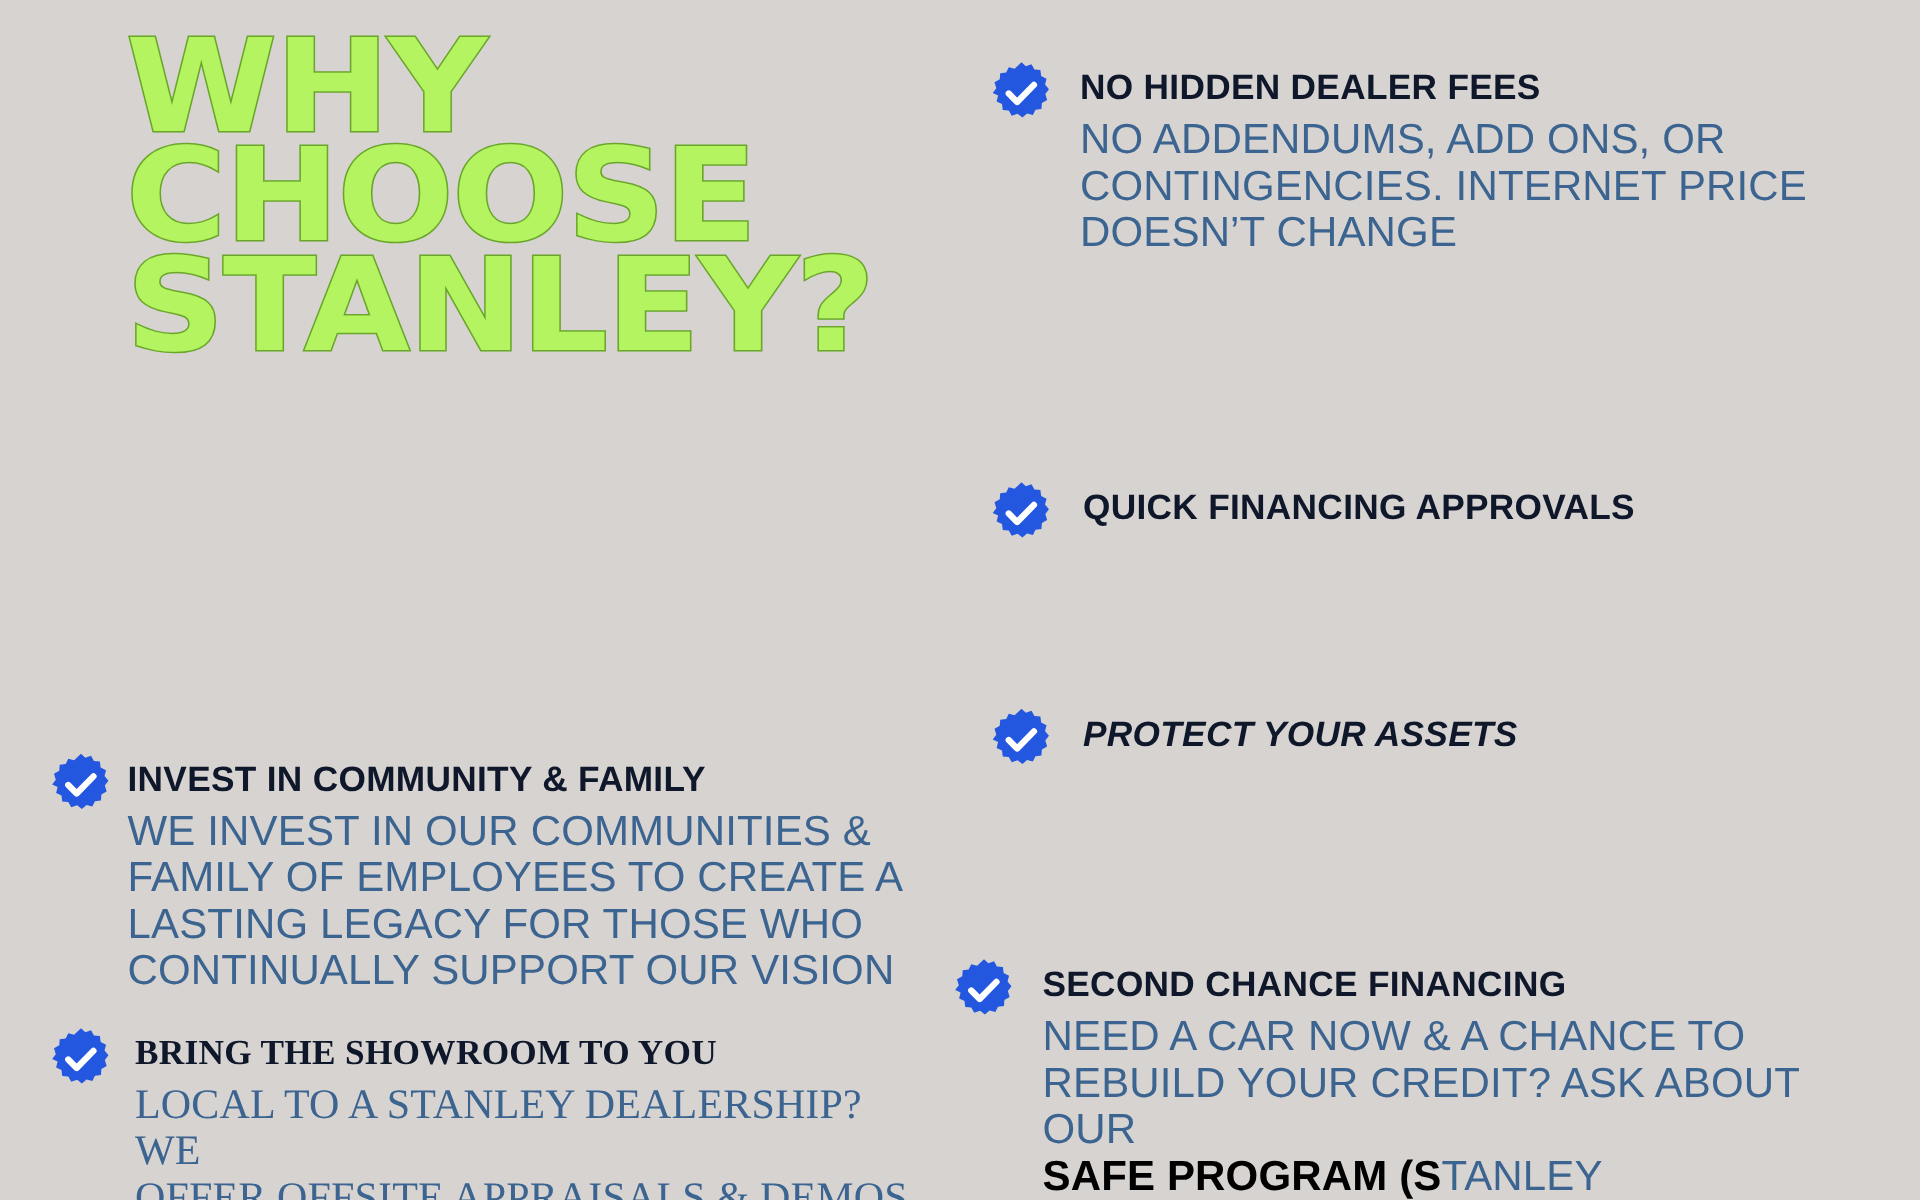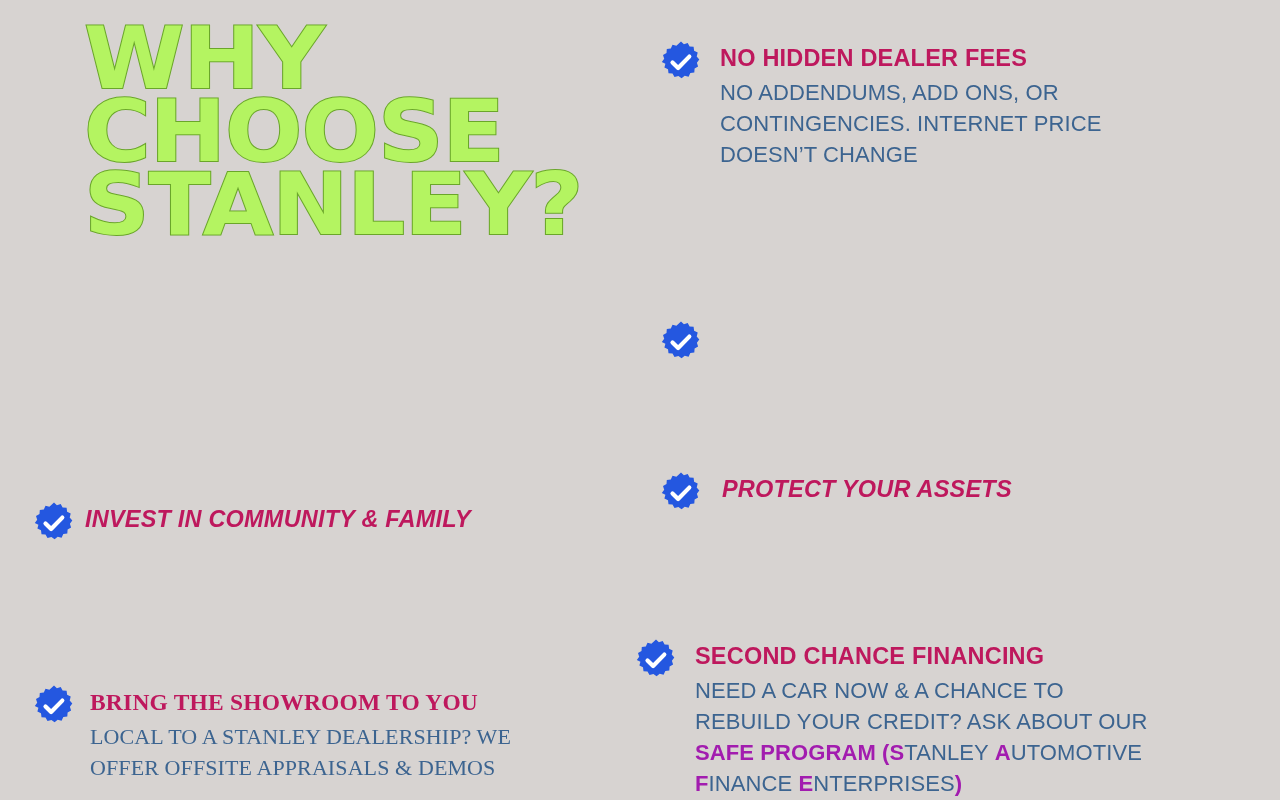--- a/index.html
+++ b/index.html
@@ -50,47 +50,47 @@
     top: 0;
     width: 44px;
     height: 44px;
   }
   .badge svg { display: block; width: 44px; height: 44px; }
 
   .item-body {
     margin-left: 0;
   }
   .item-title {
-    color: #be185d;
+    color: #0f172a;
     font-weight: 700;
     font-size: 23.5px;
     line-height: 37px;
     letter-spacing: 0.2px;
     text-transform: uppercase;
     margin: 0;
   }
   .item-text {
     color: #3c6490;
     font-weight: 400;
-    font-size: 22px;
+    font-size: 28px;
     line-height: 31px;
     letter-spacing: 0.1px;
     text-transform: uppercase;
     margin: 0;
     white-space: pre-line;
   }
-  .item-text .b { font-weight: 700; color: #a21caf; }
+  .item-text .b { font-weight: 700; color: #000000; }
 
   
   #item-get-the-full-story          { left: 32px; top: 318px; width: 580px; }
   #item-get-the-full-story .item-body   { padding-left: 58px; }
   #item-get-the-full-story .item-title  { margin-left: 0px; }
 
   #item-invest-in-community-family  { left: 32px; top: 501px; width: 580px; }
-  #item-invest-in-community-family .item-body  { padding-left: 53px; font-style: italic; }
+  #item-invest-in-community-family .item-body  { padding-left: 53px; }
 
   #item-bring-the-showroom-to-you   { left: 32px; top: 684px; width: 580px; }
   #item-bring-the-showroom-to-you .item-body   { padding-left: 58px; font-family: Liberation Serif, serif; }
 
   
   #item-no-hidden-dealer-fees       { left: 659px; top: 40px;  width: 600px; }
   #item-no-hidden-dealer-fees .item-body { padding-left: 61px; }
 
   #item-nationwide-shipping         { left: 659px; top: 191px; width: 600px; }
   #item-nationwide-shipping .item-body   { padding-left: 63px; }
@@ -117,20 +117,24 @@
 
   <div class="item" id="item-invest-in-community-family">
     <span class="badge">
       <svg viewBox="0 0 44 44" xmlns="http://www.w3.org/2000/svg">
         <path fill="#2457e0" d="M22 1.5l2.9 2.7 3.8-1.3 1.9 3.5 4 .3.5 4 3.6 1.8-1 3.9 2.6 3.1-2.4 3.2 1.2 3.9-3.5 2 -.3 4-4 .5-1.7 3.6-3.9-1-3.1 2.6-3.2-2.4-3.9 1.2-2-3.5-4-.3-.5-4-3.6-1.7 1-3.9L2.8 22l2.4-3.2-1.2-3.9 3.5-2 .3-4 4-.5 1.7-3.6 3.9 1z"></path>
         <path fill="none" stroke="#ffffff" stroke-width="4.2" stroke-linecap="round" stroke-linejoin="round" d="M13.5 22.4l5.6 5.6 11.2-11.4"></path>
       </svg>
     </span>
     <div class="item-body">
       <div class="item-title">INVEST IN COMMUNITY &amp; FAMILY</div>
+      <div class="item-text">WE INVEST IN OUR COMMUNITIES &amp;
+FAMILY OF EMPLOYEES TO CREATE A
+LASTING LEGACY FOR THOSE WHO
+CONTINUALLY SUPPORT OUR VISION</div>
     </div>
   </div>
 
   <div class="item" id="item-bring-the-showroom-to-you">
     <span class="badge">
       <svg viewBox="0 0 44 44" xmlns="http://www.w3.org/2000/svg">
         <path fill="#2457e0" d="M22 1.5l2.9 2.7 3.8-1.3 1.9 3.5 4 .3.5 4 3.6 1.8-1 3.9 2.6 3.1-2.4 3.2 1.2 3.9-3.5 2 -.3 4-4 .5-1.7 3.6-3.9-1-3.1 2.6-3.2-2.4-3.9 1.2-2-3.5-4-.3-.5-4-3.6-1.7 1-3.9L2.8 22l2.4-3.2-1.2-3.9 3.5-2 .3-4 4-.5 1.7-3.6 3.9 1z"></path>
         <path fill="none" stroke="#ffffff" stroke-width="4.2" stroke-linecap="round" stroke-linejoin="round" d="M13.5 22.4l5.6 5.6 11.2-11.4"></path>
       </svg>
     </span>
@@ -158,20 +162,21 @@
 
 
   <div class="item" id="item-quick-financing-approvals">
     <span class="badge">
       <svg viewBox="0 0 44 44" xmlns="http://www.w3.org/2000/svg">
         <path fill="#2457e0" d="M22 1.5l2.9 2.7 3.8-1.3 1.9 3.5 4 .3.5 4 3.6 1.8-1 3.9 2.6 3.1-2.4 3.2 1.2 3.9-3.5 2 -.3 4-4 .5-1.7 3.6-3.9-1-3.1 2.6-3.2-2.4-3.9 1.2-2-3.5-4-.3-.5-4-3.6-1.7 1-3.9L2.8 22l2.4-3.2-1.2-3.9 3.5-2 .3-4 4-.5 1.7-3.6 3.9 1z"></path>
         <path fill="none" stroke="#ffffff" stroke-width="4.2" stroke-linecap="round" stroke-linejoin="round" d="M13.5 22.4l5.6 5.6 11.2-11.4"></path>
       </svg>
     </span>
     <div class="item-body">
+      <div class="item-title">QUICK FINANCING APPROVALS</div>
     </div>
   </div>
 
   <div class="item" id="item-protect-your-assets">
     <span class="badge">
       <svg viewBox="0 0 44 44" xmlns="http://www.w3.org/2000/svg">
         <path fill="#2457e0" d="M22 1.5l2.9 2.7 3.8-1.3 1.9 3.5 4 .3.5 4 3.6 1.8-1 3.9 2.6 3.1-2.4 3.2 1.2 3.9-3.5 2 -.3 4-4 .5-1.7 3.6-3.9-1-3.1 2.6-3.2-2.4-3.9 1.2-2-3.5-4-.3-.5-4-3.6-1.7 1-3.9L2.8 22l2.4-3.2-1.2-3.9 3.5-2 .3-4 4-.5 1.7-3.6 3.9 1z"></path>
         <path fill="none" stroke="#ffffff" stroke-width="4.2" stroke-linecap="round" stroke-linejoin="round" d="M13.5 22.4l5.6 5.6 11.2-11.4"></path>
       </svg>
     </span>

